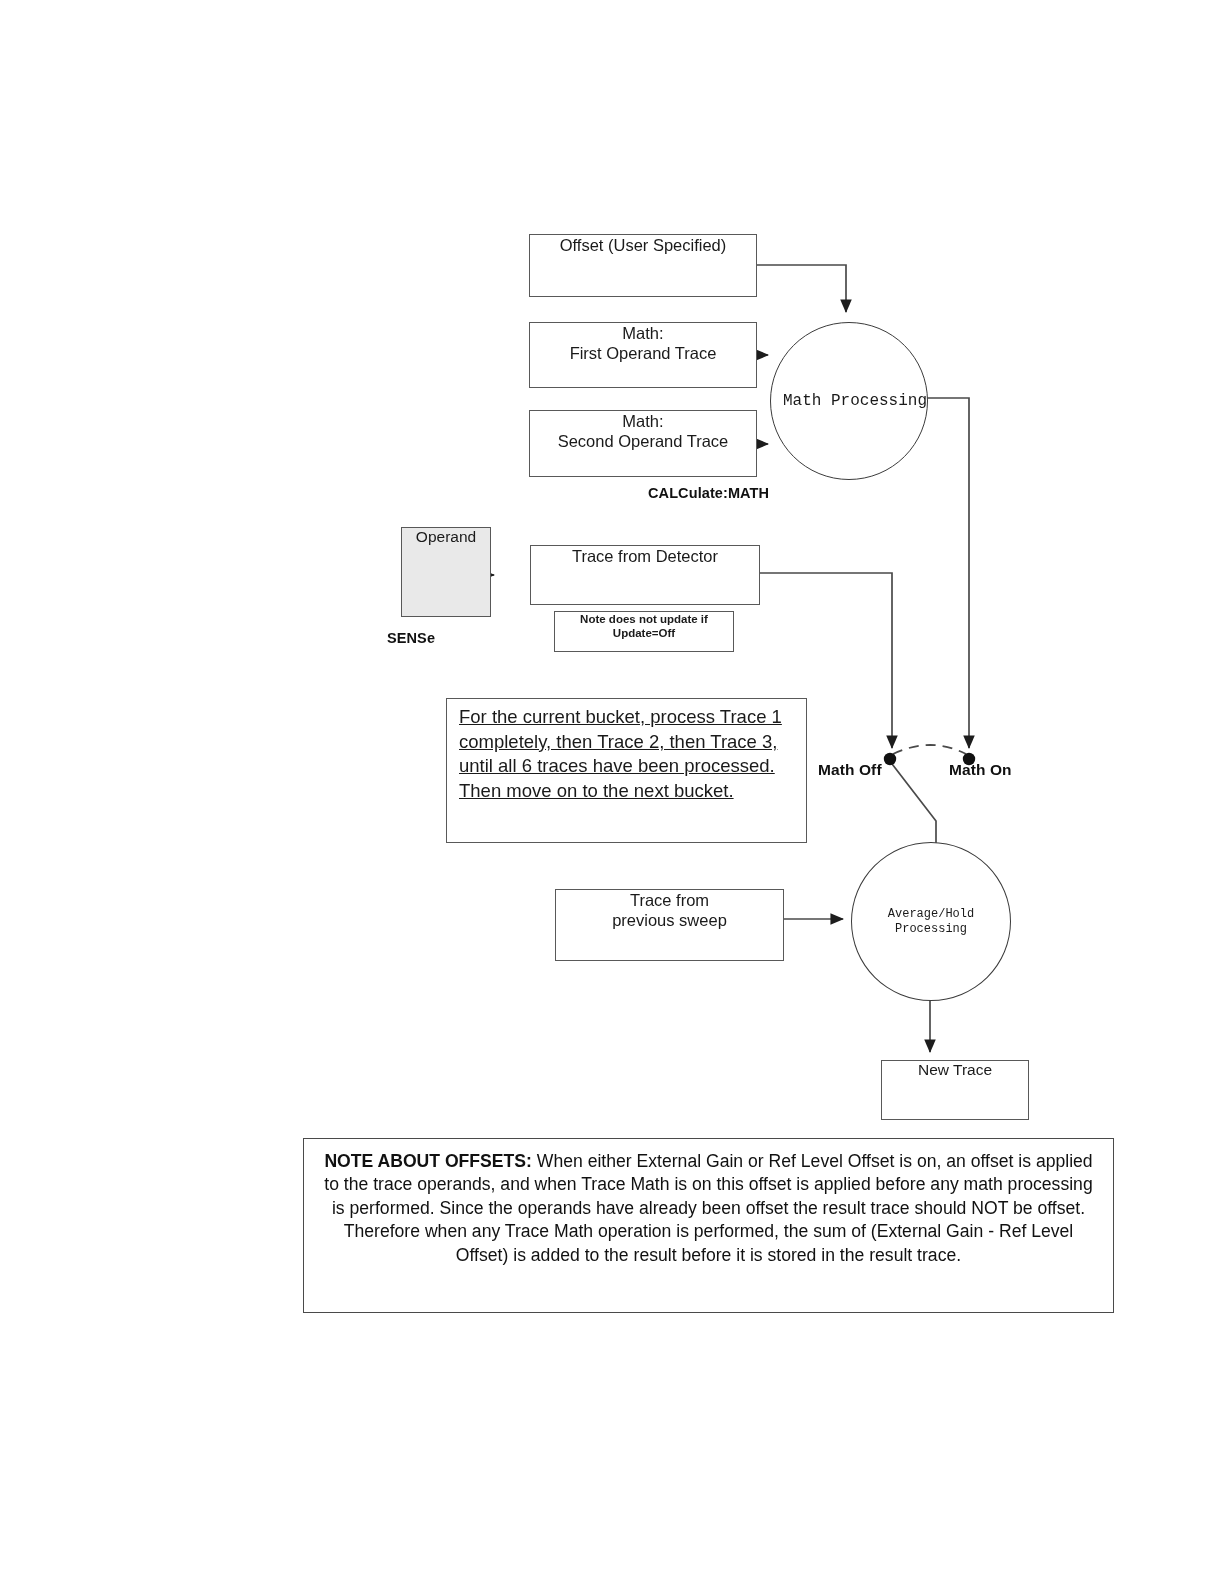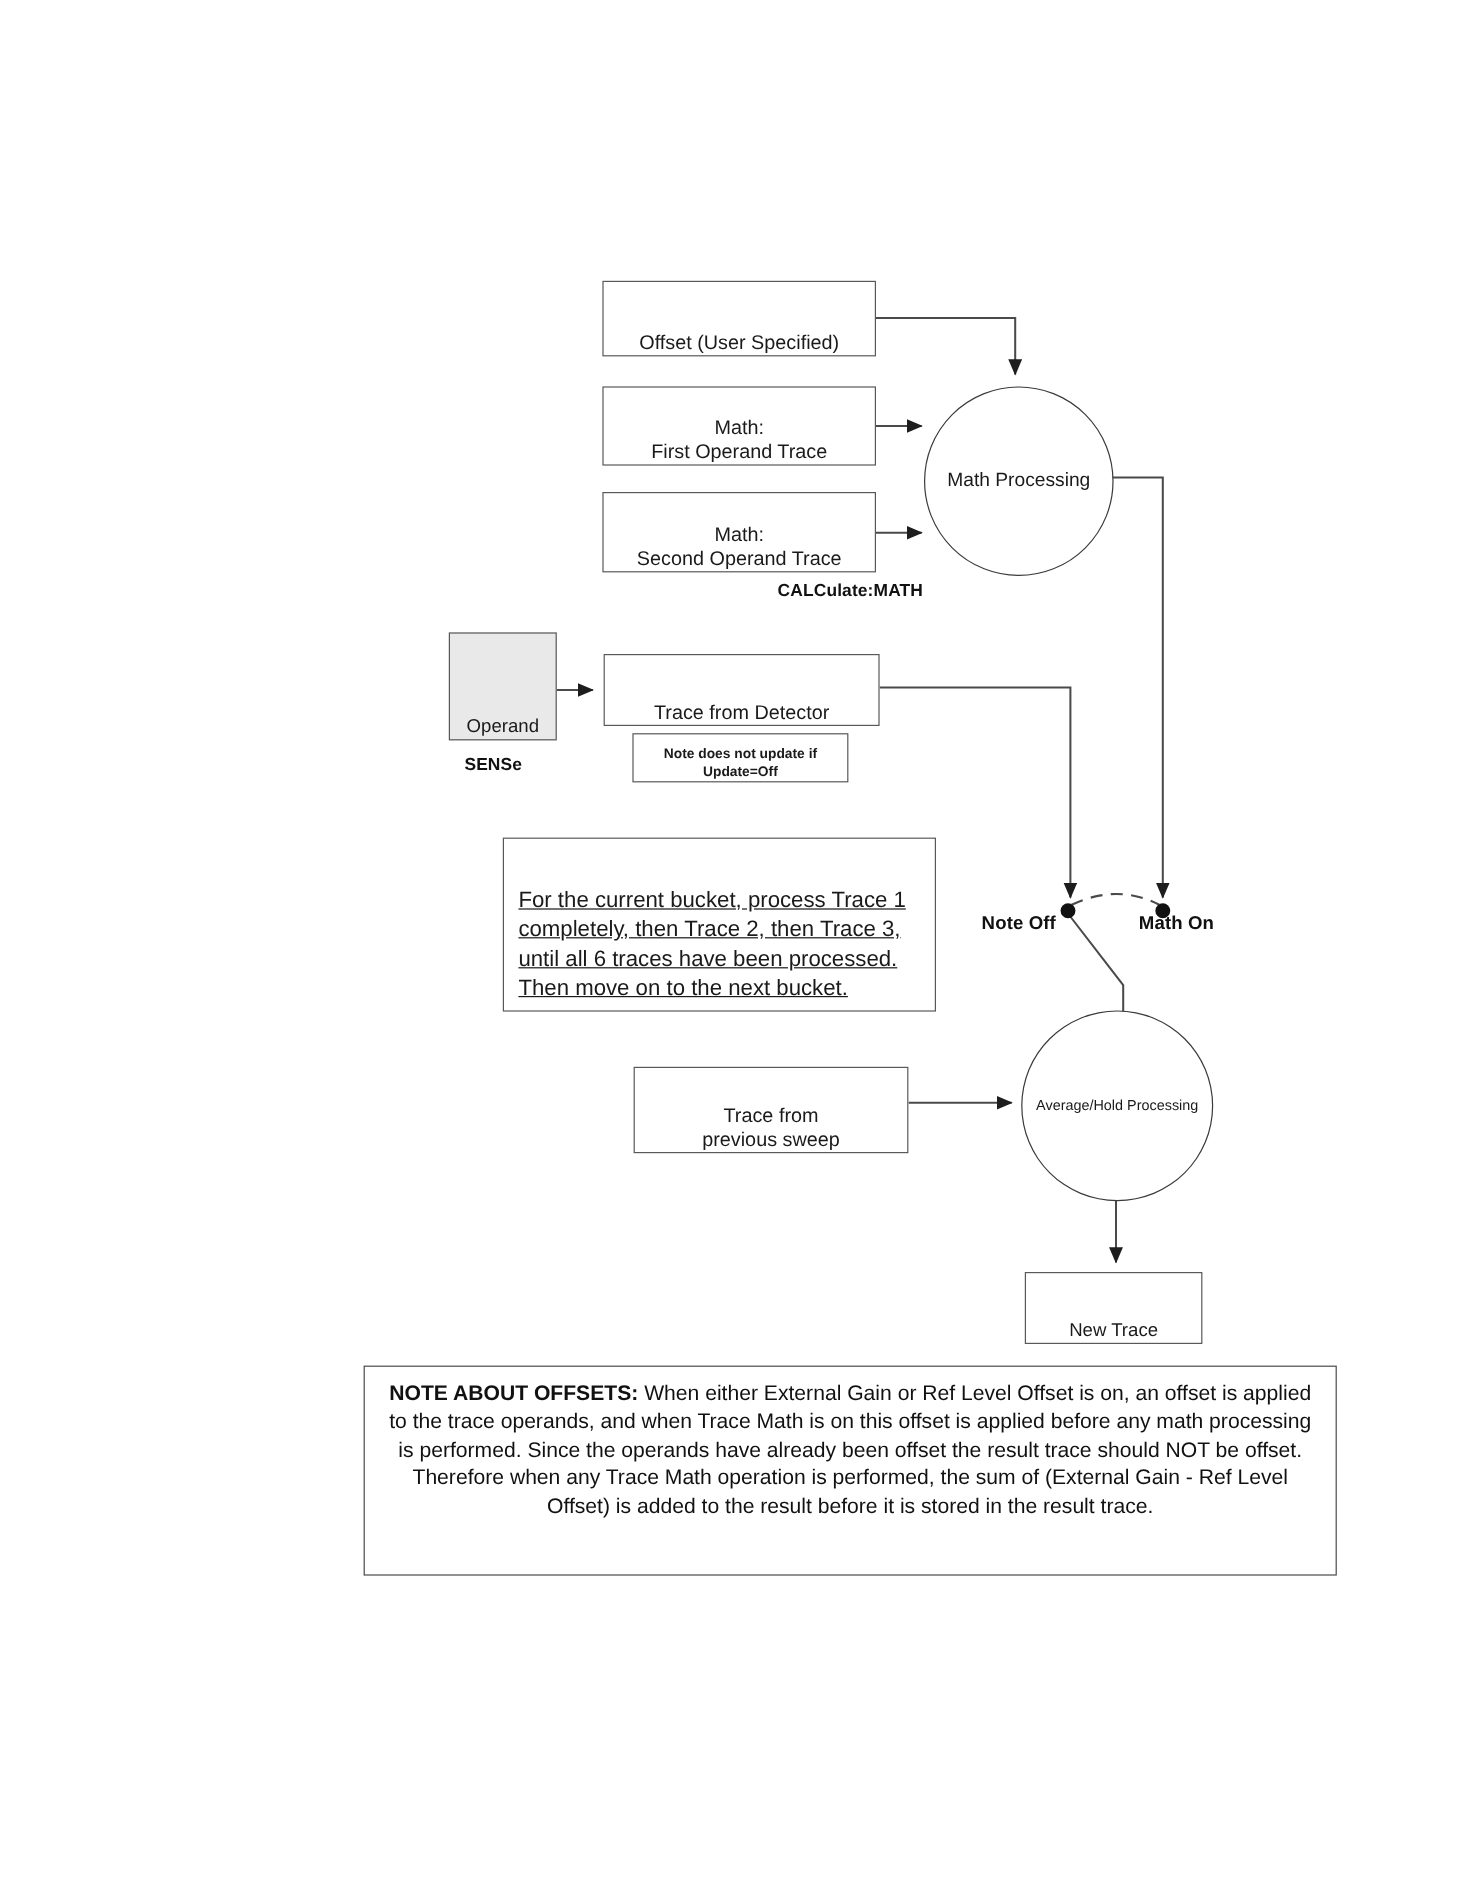--- a/index.html
+++ b/index.html
@@ -2,41 +2,41 @@
 <html><head>
 <meta charset="utf-8">
 <style>
   html,body{margin:0;padding:0;background:#ffffff;}
   body{width:1224px;height:1584px;position:relative;overflow:hidden;
        font-family:"Liberation Sans","DejaVu Sans",sans-serif;color:#1a1a1a;}
   #canvas{position:absolute;left:0;top:0;width:1224px;height:1584px;}
   svg.wires{position:absolute;left:0;top:0;width:1224px;height:1584px;pointer-events:none;}
 
   .node{position:absolute;box-sizing:border-box;border:1.6px solid #595959;
-        background:#ffffff;display:flex;align-items:flex-end;justify-content:center;
-        text-align:center;line-height:1.22;}
+        background:#ffffff;display:flex;align-items:flex-start;justify-content:center;
+        text-align:center;line-height:1.22;margin-left:27px;}
   .node .lbl{display:block;white-space:pre-line;}
 
   .box-offset{left:502px;top:234px;width:228px;height:63px;font-size:16.5px;}
   .box-op1{left:502px;top:322px;width:228px;height:66px;font-size:16.5px;}
   .box-op2{left:502px;top:410px;width:228px;height:67px;font-size:16.5px;}
   .box-detector{left:374px;top:527px;width:90px;height:90px;background:#e9e9e9;
                 border:1.8px solid #585858;font-size:15.5px;}
   .box-tracedet{left:503px;top:545px;width:230px;height:60px;font-size:16.5px;}
   .box-note-upd{left:527px;top:611px;width:180px;height:41px;font-size:11.5px;
                 line-height:1.25;font-weight:600;}
   .box-bucket{left:419px;top:698px;width:361px;height:145px;font-size:18.5px;
               justify-content:flex-start;text-align:left;padding:6px 12px 6px 12px;}
   .box-bucket .lbl{line-height:1.33;text-decoration:underline;}
   .box-prev{left:528px;top:889px;width:229px;height:72px;font-size:16.5px;}
   .box-newtrace{left:854px;top:1060px;width:148px;height:60px;font-size:15.5px;}
 
   .circle{position:absolute;border:1.6px solid #3b3b3b;border-radius:50%;
-          background:#fff;display:flex;align-items:center;justify-content:center;
-          text-align:center;line-height:1.25;}
+          background:#fff;display:flex;align-items:center;justify-content:flex-end;
+          text-align:center;line-height:1.25;font-family:Liberation Mono, monospace;}
   .c-math{left:770px;top:322px;width:156px;height:156px;font-size:16px;}
   .c-avg{left:851px;top:842px;width:158px;height:157px;font-size:12px;}
 
   .caption{position:absolute;font-weight:bold;font-size:14.5px;color:#111;
            white-space:nowrap;letter-spacing:0.1px;}
   .cap-calc{left:648px;top:485px;}
   .cap-sense{left:387px;top:630px;}
   .cap-mathoff{left:818px;top:761px;font-size:15.5px;}
   .cap-mathon{left:949px;top:761px;font-size:15.5px;}
 
@@ -118,21 +118,21 @@
 
   <div class="node box-note-upd">
     <span class="lbl">Note does not update if
 Update=Off</span>
   </div>
 
   <div class="node box-bucket">
     <span class="lbl">For the current bucket, process Trace 1 completely, then Trace 2, then Trace 3, until all 6 traces have been processed.  Then move on to the next bucket.</span>
   </div>
 
-  <div class="caption cap-mathoff">Note Off</div>
+  <div class="caption cap-mathoff">Math Off</div>
   <div class="caption cap-mathon">Math On</div>
 
   <div class="node box-prev">
     <span class="lbl">Trace from
 previous sweep</span>
   </div>
 
   <div class="circle c-avg">
     <span class="lbl">Average/Hold
 Processing</span>

